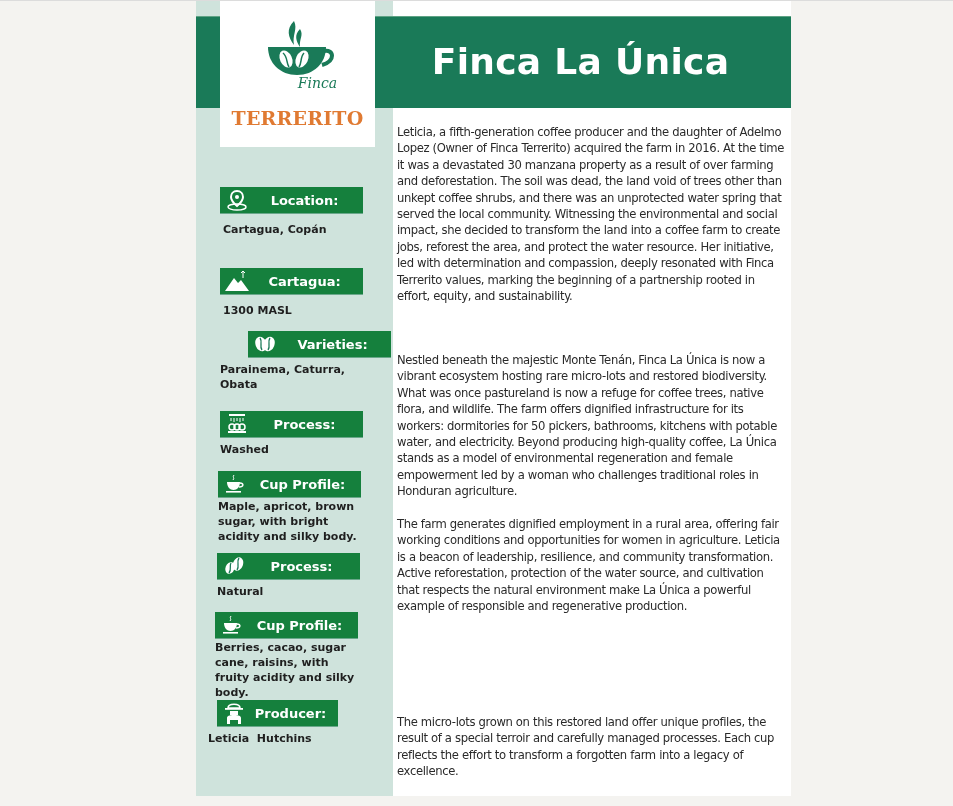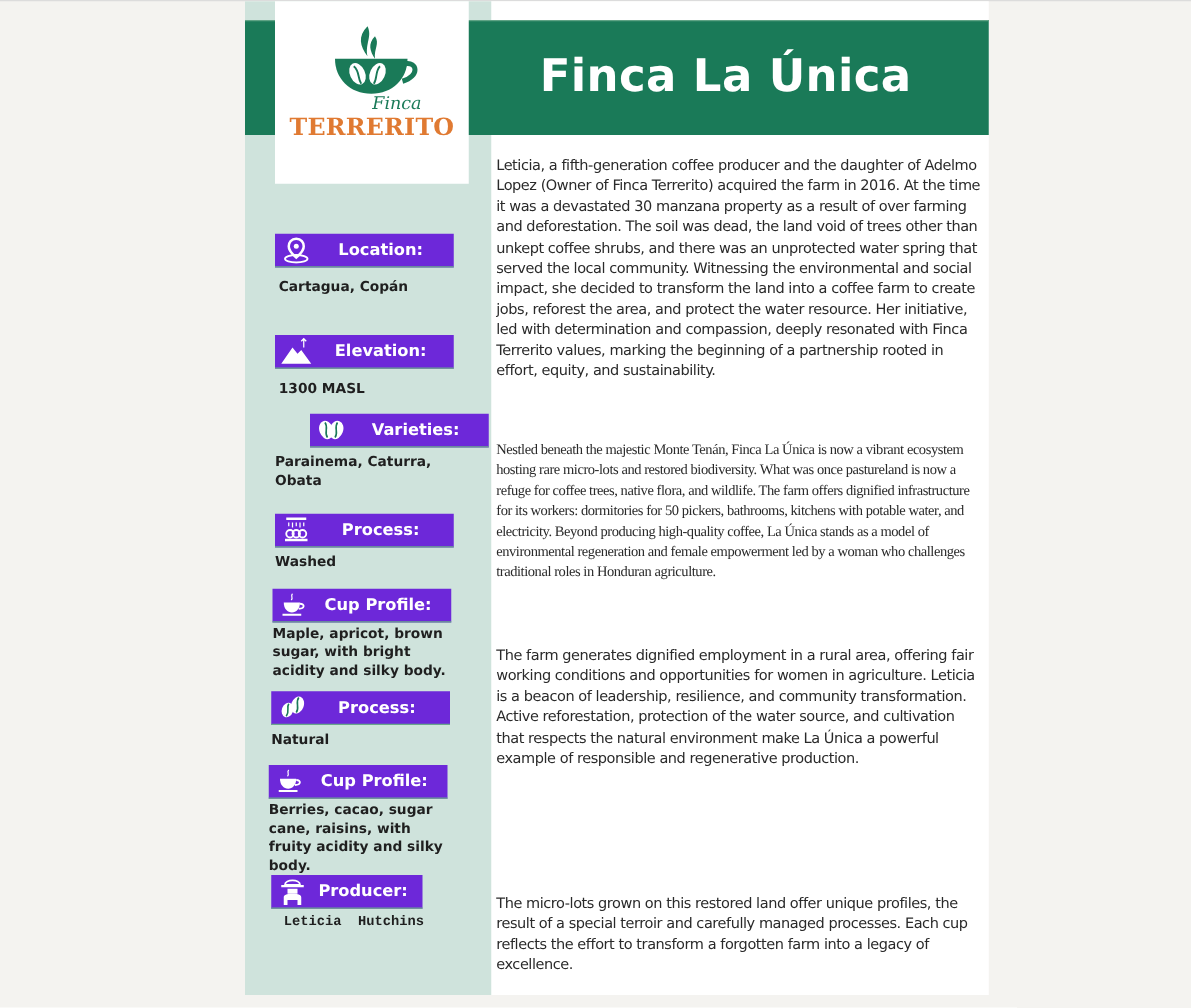--- a/index.html
+++ b/index.html
@@ -9,23 +9,23 @@
   }
   .topline { position:absolute; left:0; top:0; width:953px; height:1px; background:#dcdcdc; }
   .page { position:absolute; left:196px; top:1px; width:595px; height:795px; background:#ffffff; }
   .sidebar { position:absolute; left:196px; top:1px; width:197px; height:795px; background:#cfe3dc; }
   .banner { position:absolute; left:196px; top:16px; width:595px; height:91px; background:#1a7a58; border-top:1px solid #5fa385; }
   .logo-box { position:absolute; left:220px; top:1px; width:155px; height:146px; background:#ffffff; }
   .title { position:absolute; left:393px; top:16px; width:375px; height:91px; display:flex; align-items:center; justify-content:center;
     color:#ffffff; font-family:"DejaVu Sans", sans-serif; font-weight:bold; font-size:36px; letter-spacing:0.3px; }
   .logo-text1 { position:absolute; left:220px; top:75px; width:155px; text-align:center; color:#1a7a58;
     font-family:"DejaVu Serif", serif; font-style:italic; font-size:14px;margin-left:20px; }
-  .logo-text2 { position:absolute; left:220px; top:91px; width:155px; text-align:center; color:#e07a32;
+  .logo-text2 { position:absolute; left:220px; top:107px; width:155px; text-align:center; color:#e07a32;
     font-family:"DejaVu Serif", serif; font-weight:bold; font-size:19px; letter-spacing:0.2px; }
-  .label-bar { position:absolute; height:27px; background:#6d28d9; color:#fff; display:flex; align-items:center;
+  .label-bar { position:absolute; height:27px; background:#15803d; color:#fff; display:flex; align-items:center;
     font-family:"DejaVu Sans", sans-serif; font-weight:bold; font-size:13px; box-sizing:border-box; border-bottom:1px solid #6aa88b; }
   .label-bar .ico { width:34px; height:24px; display:flex; align-items:center; justify-content:center; }
   .label-bar .txt { flex:1; text-align:center; padding-right:8px; }
   .value { position:absolute; color:#1f1f1f; font-family:"DejaVu Sans", sans-serif; font-weight:bold; font-size:11px; line-height:15px; }
   .body-text { position:absolute; left:397px; width:390px; color:#2a2a2a; font-family:"DejaVu Sans", sans-serif;
     font-size:11.6px; line-height:16.4px; letter-spacing:-0.35px; }
   .body-text p { margin:0; }
 </style>
 </head>
 <body>
@@ -64,21 +64,21 @@
 </div>
 <div class="value" style="left:223px;top:222px;width:140px;">Cartagua, Copán</div>
 
 <div class="label-bar" style="left:220px;top:268px;width:143px;">
   <span class="ico">
     <svg width="26" height="22" viewBox="0 0 26 22">
         <path d="M1 21 L10 8 L14 13 L17 10 L25 21 Z" fill="#fff"></path>
         <path d="M19 1 L19 8 M17 3 L19 1 L21 3" stroke="#fff" stroke-width="1" fill="none"></path>
       </svg>
   </span>
-  <span class="txt">Elevation:</span>
+  <span class="txt">Cartagua:</span>
 </div>
 <div class="value" style="left:223px;top:303px;width:140px;">1300 MASL</div>
 
 <div class="label-bar" style="left:220px;top:331px;width:143px;margin-left:28px;">
   <span class="ico">
     <svg width="22" height="18" viewBox="0 0 22 18">
         <ellipse cx="7" cy="9" rx="5.5" ry="7.5" fill="#fff" transform="rotate(-20 7 9)"></ellipse>
         <ellipse cx="15" cy="9" rx="5.5" ry="7.5" fill="#fff" transform="rotate(20 15 9)"></ellipse>
         <path d="M6 3 C9 7 5 11 8 15 M16 3 C13 7 17 11 14 15" stroke="#1a7a58" stroke-width="1.3" fill="none"></path>
       </svg>
@@ -144,26 +144,26 @@
   <span class="ico">
     <svg width="22" height="24" viewBox="0 0 22 24">
         <path d="M5 7 C5 2 17 2 17 7 Z" fill="none" stroke="#fff" stroke-width="1.5"></path>
         <rect x="2" y="7" width="18" height="1.8" fill="#fff"></rect>
         <rect x="7" y="10" width="8" height="4" fill="#fff"></rect>
         <path d="M4 23 L4 17 C4 15 6 14 11 14 C16 14 18 15 18 17 L18 23 L15 23 L15 19 L7 19 L7 23 Z" fill="#fff"></path>
       </svg>
   </span>
   <span class="txt">Producer:</span>
 </div>
-<div class="value" style="left:227px;top:731px;width:143px;white-space:pre;font-family:Liberation Mono, monospace;">Leticia  Hutchins</div>
+<div class="value" style="left:208px;top:731px;width:143px;white-space:pre;">Leticia  Hutchins</div>
 
 <div class="body-text" style="top:124px;">
   <p>Leticia, a fifth-generation coffee producer and the daughter of Adelmo Lopez (Owner of Finca Terrerito) acquired the farm in 2016. At the time it was a devastated 30 manzana property as a result of over farming and deforestation. The soil was dead, the land void of trees other than unkept coffee shrubs, and there was an unprotected water spring that served the local community. Witnessing the environmental and social impact, she decided to transform the land into a coffee farm to create jobs, reforest the area, and protect the water resource. Her initiative, led with determination and compassion, deeply resonated with Finca Terrerito values, marking the beginning of a partnership rooted in effort, equity, and sustainability.</p>
 </div>
-<div class="body-text" style="top:352px;font-family:Liberation Serif, serif;">
+<div class="body-text" style="top:352px;">
   <p>Nestled beneath the majestic Monte Tenán, Finca La Única is now a vibrant ecosystem hosting rare micro-lots and restored biodiversity. What was once pastureland is now a refuge for coffee trees, native flora, and wildlife. The farm offers dignified infrastructure for its workers: dormitories for 50 pickers, bathrooms, kitchens with potable water, and electricity. Beyond producing high-quality coffee, La Única stands as a model of environmental regeneration and female empowerment led by a woman who challenges traditional roles in Honduran agriculture.</p>
 </div>
 <div class="body-text" style="top:516px;">
   <p>The farm generates dignified employment in a rural area, offering fair working conditions and opportunities for women in agriculture. Leticia is a beacon of leadership, resilience, and community transformation. Active reforestation, protection of the water source, and cultivation that respects the natural environment make La Única a powerful example of responsible and regenerative production.</p>
 </div>
 <div class="body-text" style="top:714px;">
   <p>The micro-lots grown on this restored land offer unique profiles, the result of a special terroir and carefully managed processes. Each cup reflects the effort to transform a forgotten farm into a legacy of excellence.</p>
 </div>
 
 </body></html>

